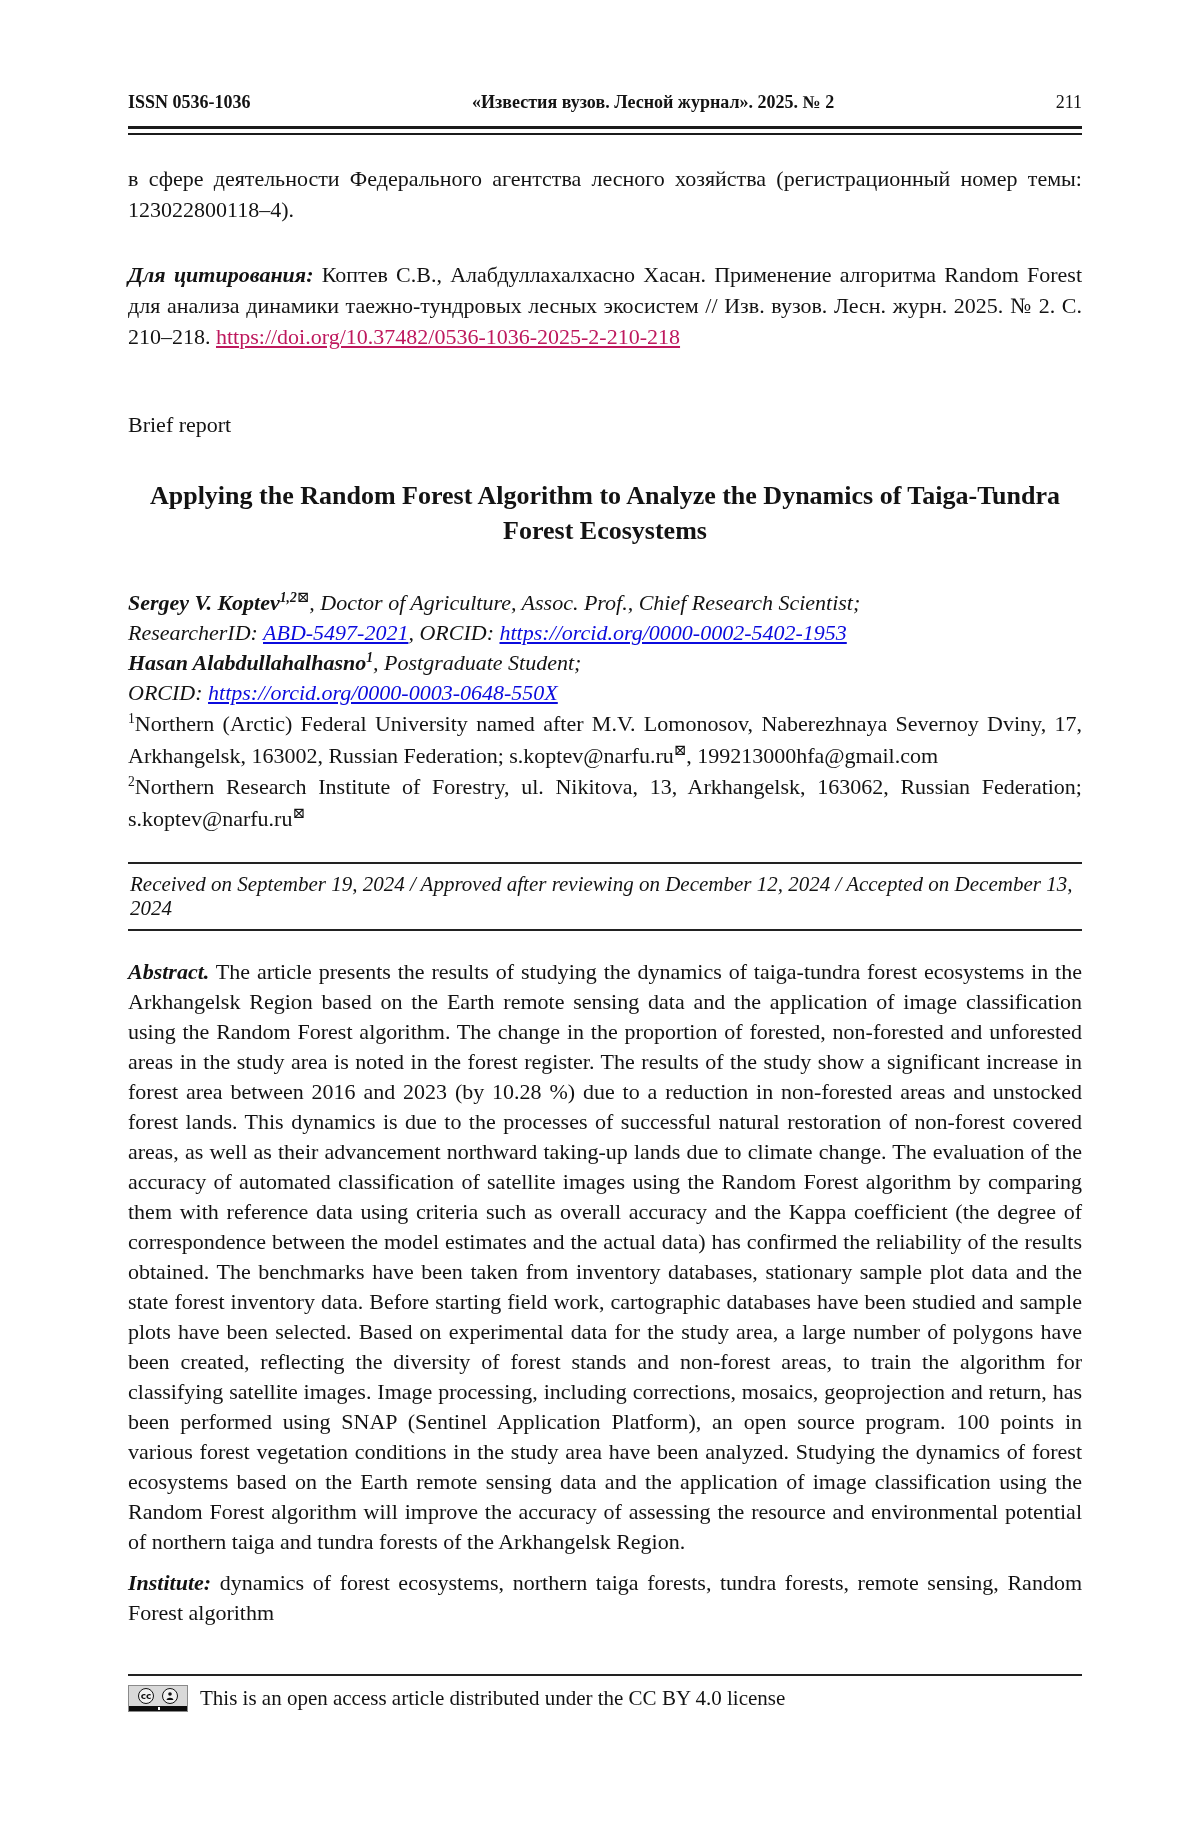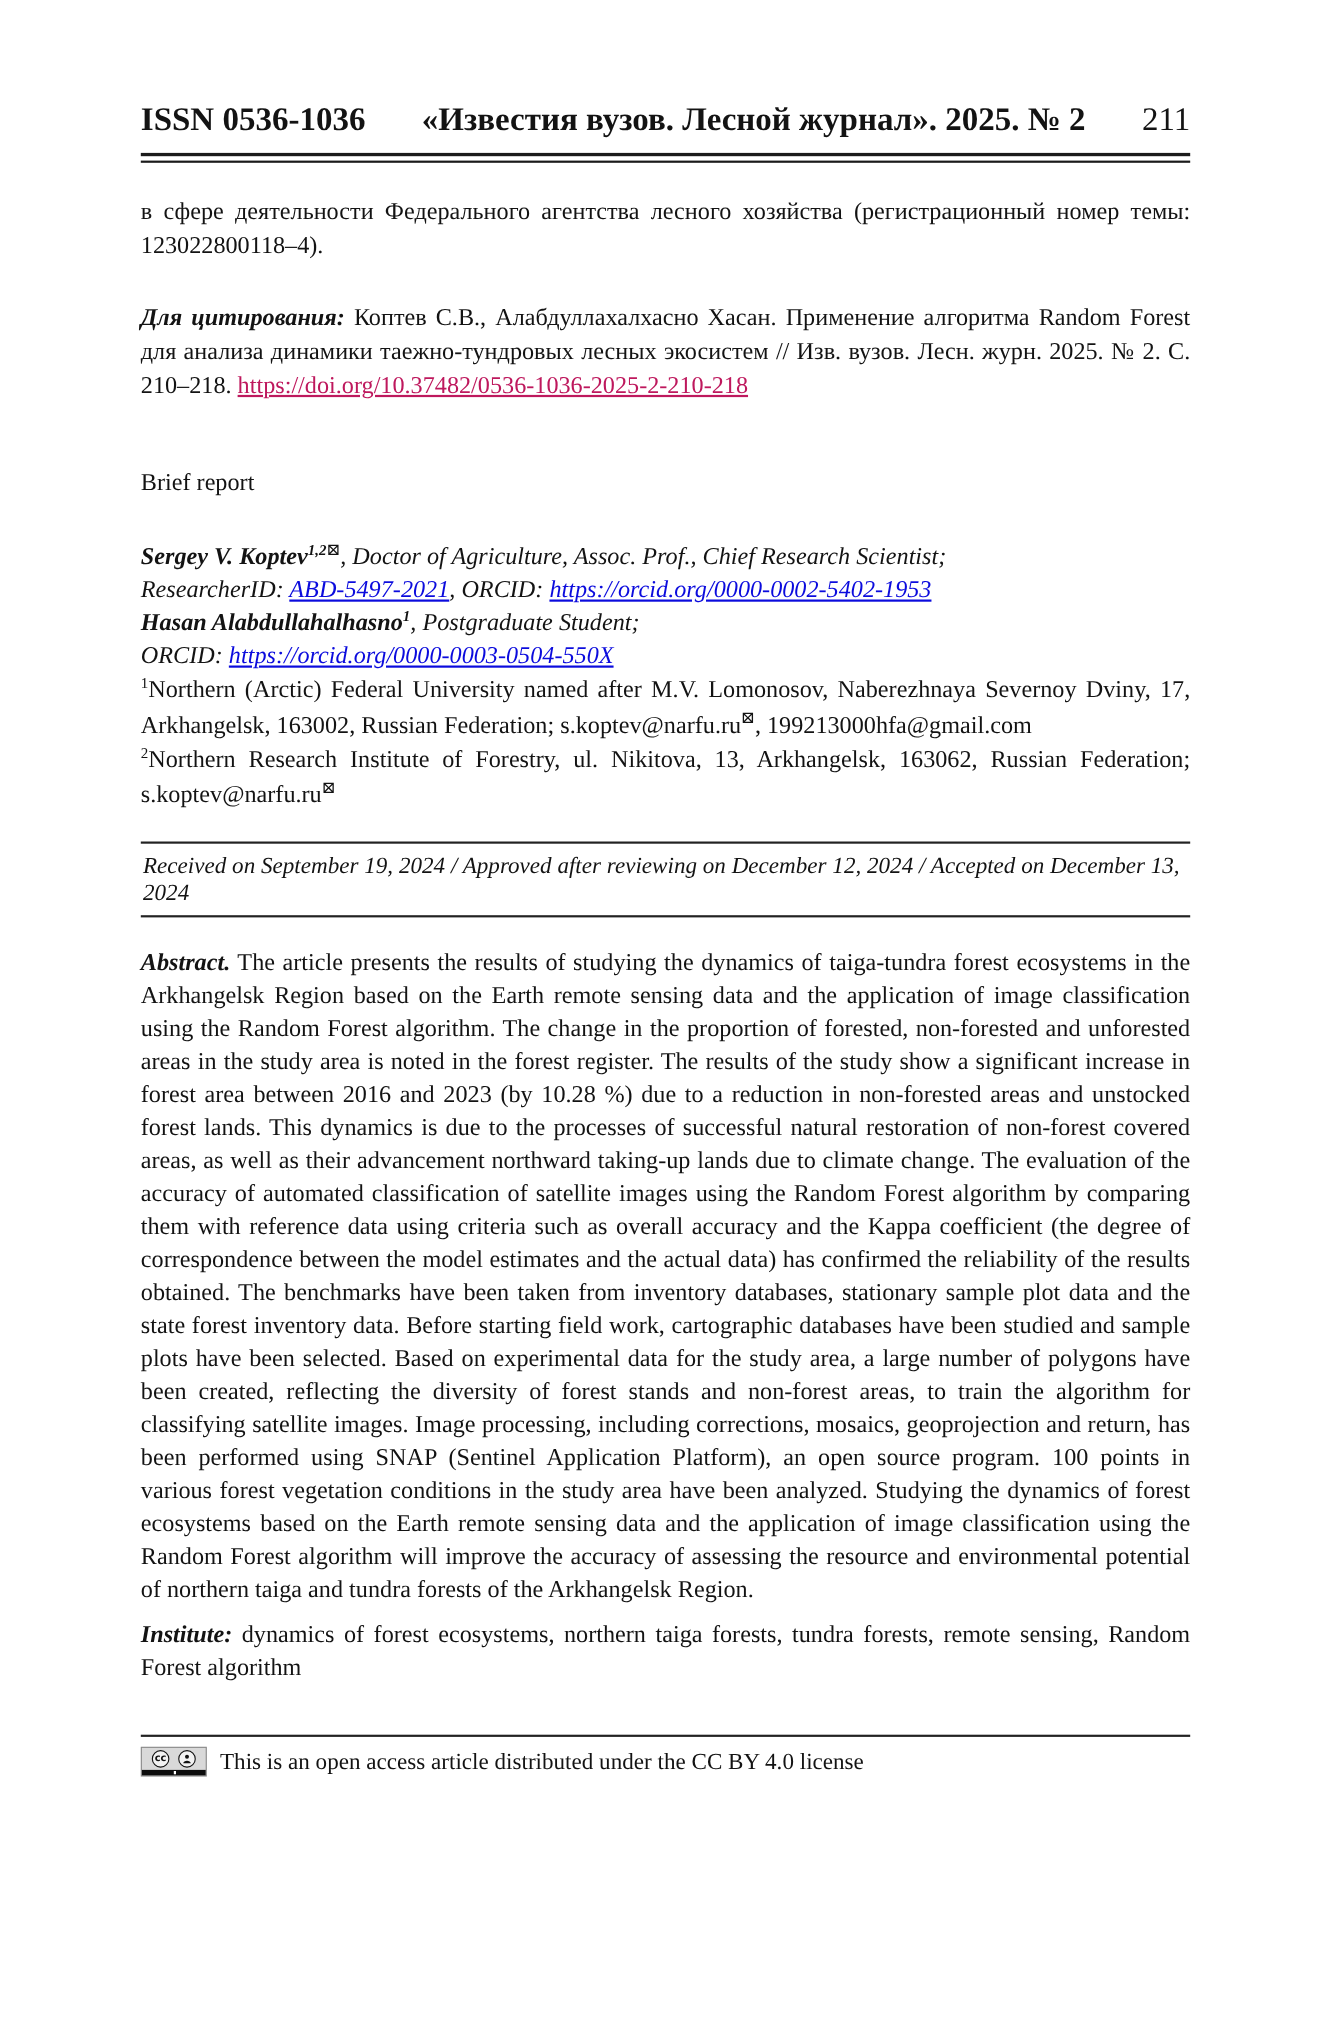--- a/index.html
+++ b/index.html
@@ -15,21 +15,21 @@
     box-sizing: border-box;
     padding: 92px 118px 0 128px;
     overflow: hidden;
   }
   
   .journal-header {
     display: flex;
     justify-content: space-between;
     align-items: baseline;
     font-weight: bold;
-    font-size: 30px;
+    font-size: 18px;
   }
   .journal-header .page-num { font-weight: normal; }
   .double-rule {
     margin-top: 13px;
     height: 4px;
     border-top: 3.5px solid #1b1b1b;
     border-bottom: 2px solid #1b1b1b;
   }
   
   .para {
@@ -128,33 +128,34 @@
   <div class="para intro-para">
     <span>в сфере деятельности Федерального агентства лесного хозяйства (регистрационный номер темы: 123022800118–4).</span>
   </div>
 
   <div class="para citation-para">
     <span class="bi">Для цитирования:</span><span> Коптев С.В., Алабдуллахалхасно Хасан. Применение алгоритма Random Forest для анализа динамики таежно-тундровых лесных экосистем // Изв. вузов. Лесн. журн. 2025. № 2. С. 210–218. </span><a class="doc-link" href="#">https://doi.org/10.37482/0536-1036-2025-2-210-218</a>
   </div>
 
   <div class="brief-report">Brief report</div>
 
+  <div class="article-title">Applying the Random Forest Algorithm to Analyze the Dynamics of Taiga-Tundra Forest Ecosystems</div>
 
   <div class="authors-block">
     <div>
       <span class="author-name">Sergey V. Koptev</span><sup class="author-name">1,2</sup><span class="env-sup">⊠</span><span>, Doctor of Agriculture, Assoc. Prof., Chief Research Scientist;</span>
     </div>
     <div>
       <span>ResearcherID: </span><a class="italic-link" href="#">ABD-5497-2021</a><span>, ORCID: </span><a class="italic-link" href="#">https://orcid.org/0000-0002-5402-1953</a>
     </div>
     <div>
       <span class="author-name">Hasan Alabdullahalhasno</span><sup class="author-name">1</sup><span>, Postgraduate Student;</span>
     </div>
     <div>
-      <span>ORCID: </span><a class="italic-link" href="#">https://orcid.org/0000-0003-0504-550X</a>
+      <span>ORCID: </span><a class="italic-link" href="#">https://orcid.org/0000-0003-0648-550X</a>
     </div>
   </div>
 
   <div class="affil-block">
     <div>
       <sup>1</sup><span>Northern (Arctic) Federal University named after M.V. Lomonosov, Naberezhnaya Severnoy Dviny, 17, Arkhangelsk, 163002, Russian Federation; s.koptev@narfu.ru</span><span class="env-sup">⊠</span><span>, 199213000hfa@gmail.com</span>
     </div>
     <div>
       <sup>2</sup><span>Northern Research Institute of Forestry, ul. Nikitova, 13, Arkhangelsk, 163062, Russian Federation; s.koptev@narfu.ru</span><span class="env-sup">⊠</span><span></span>
     </div>

